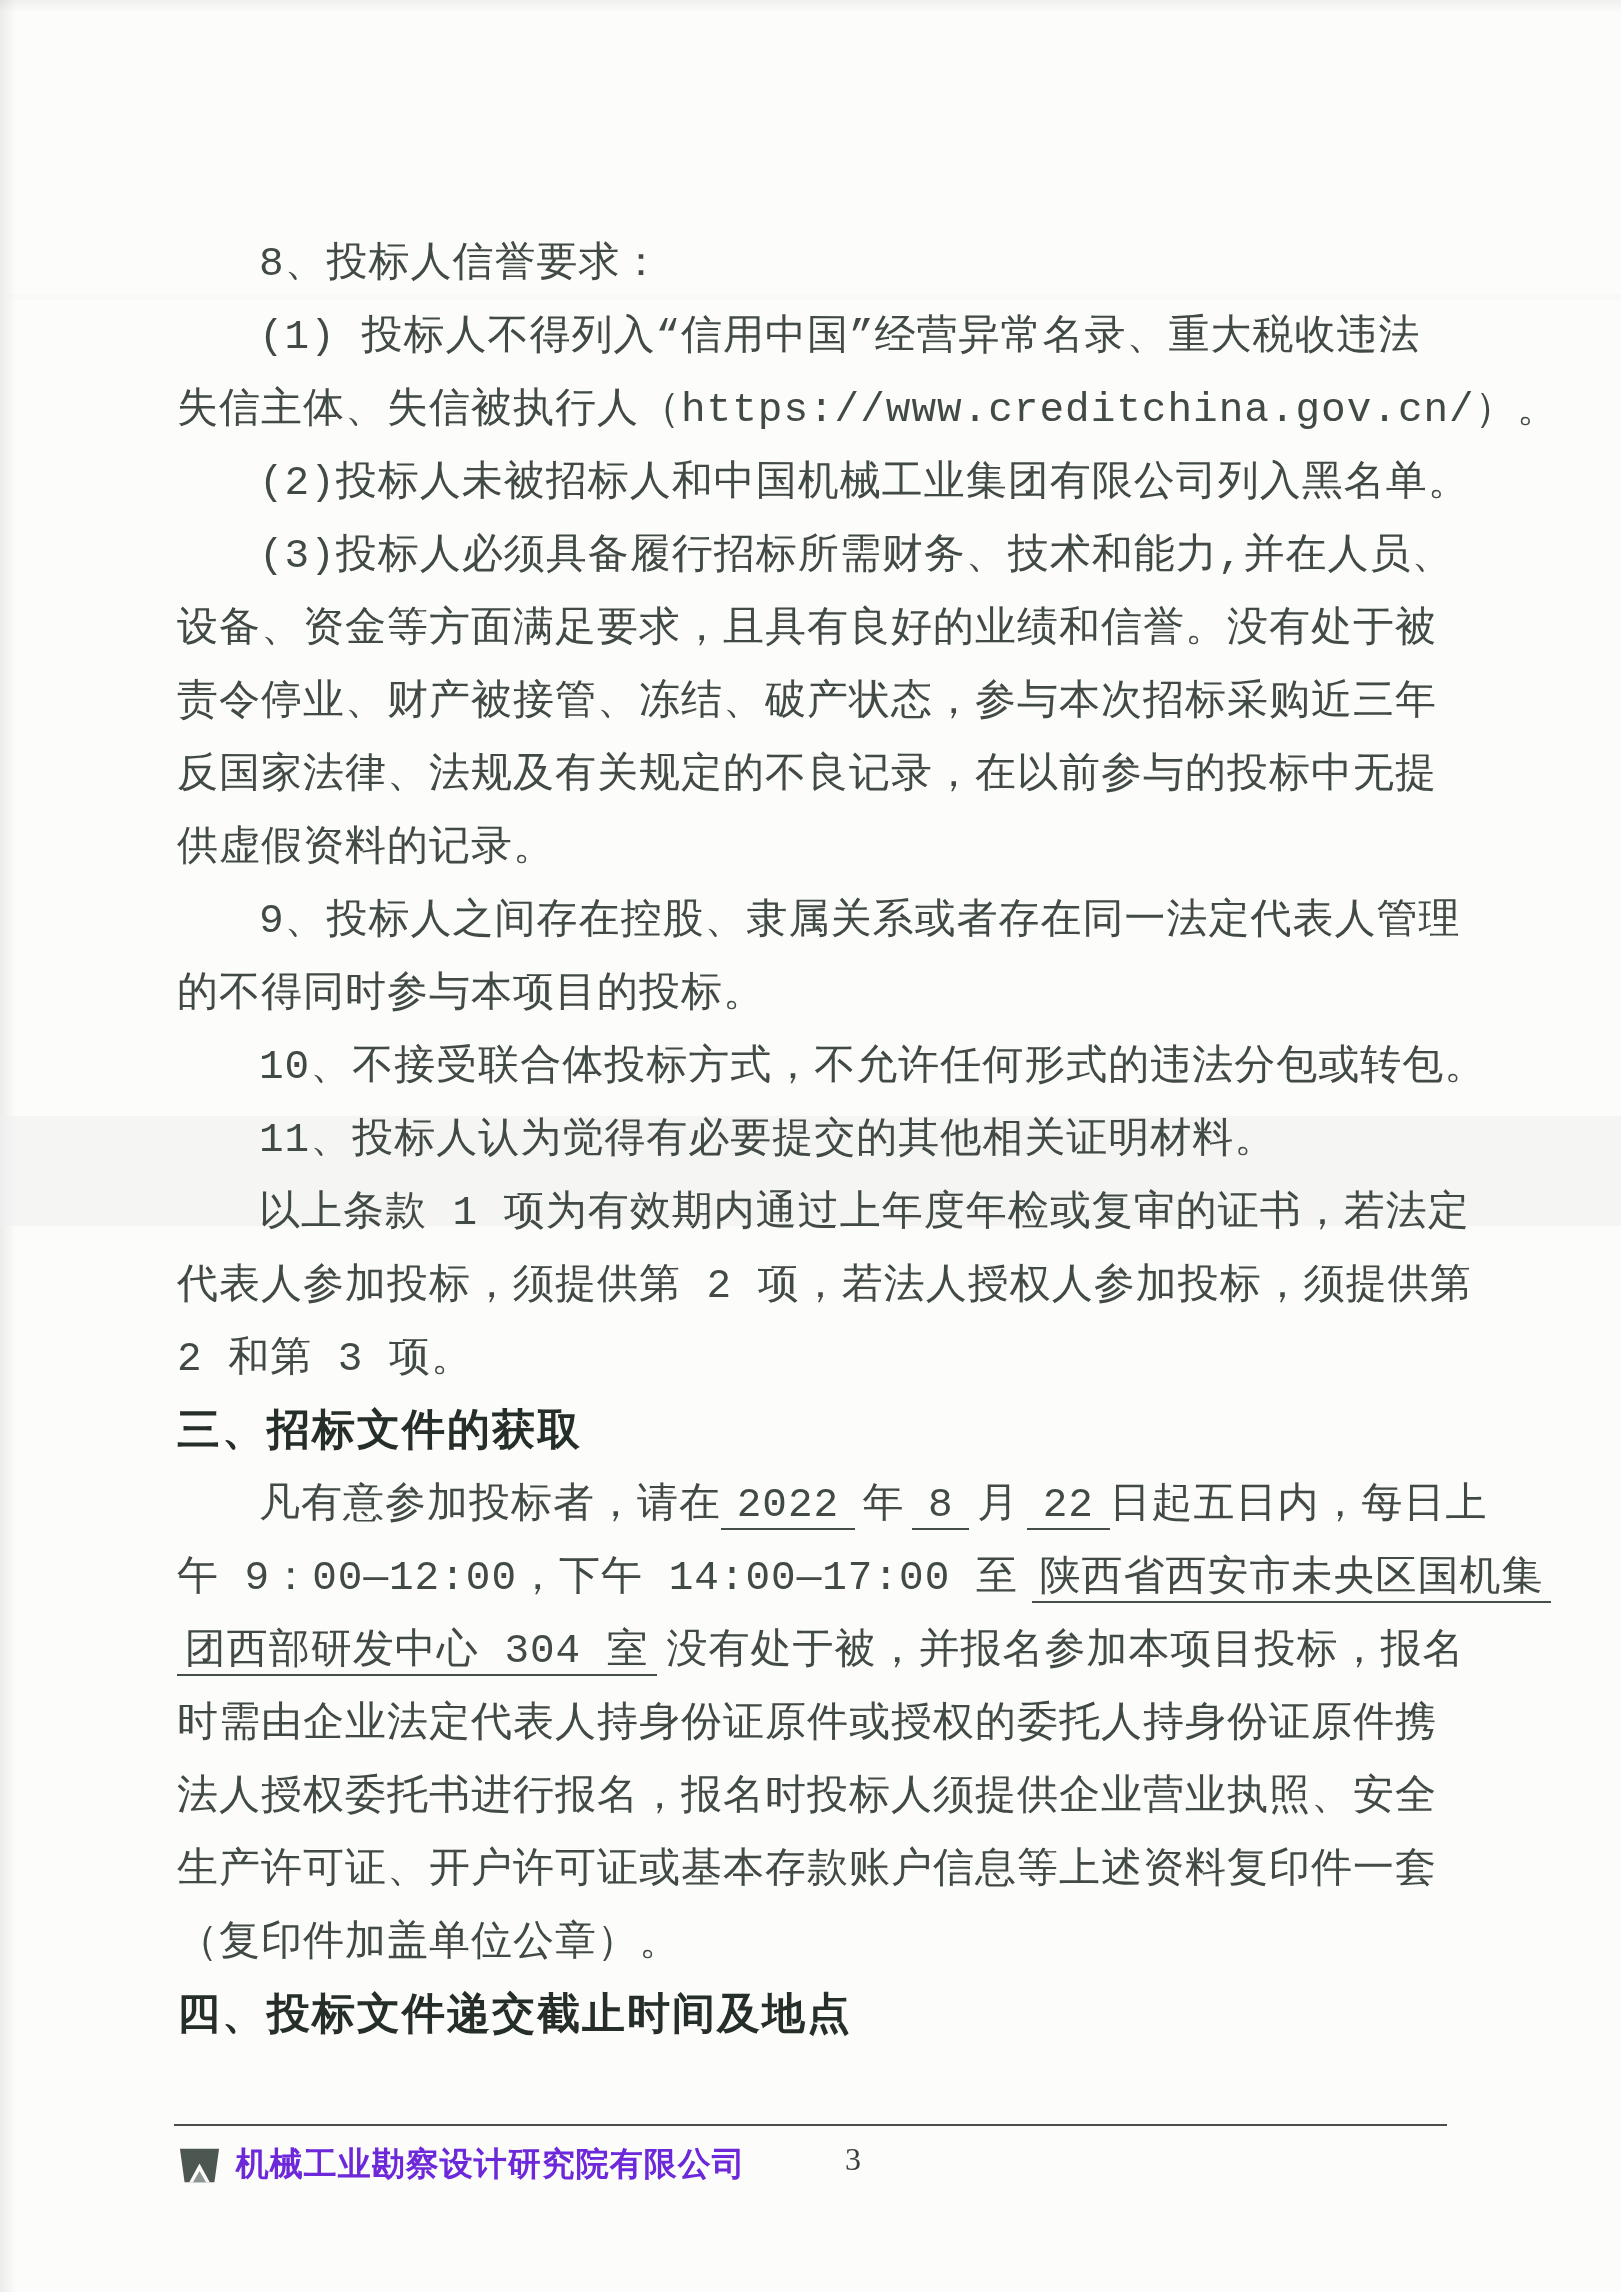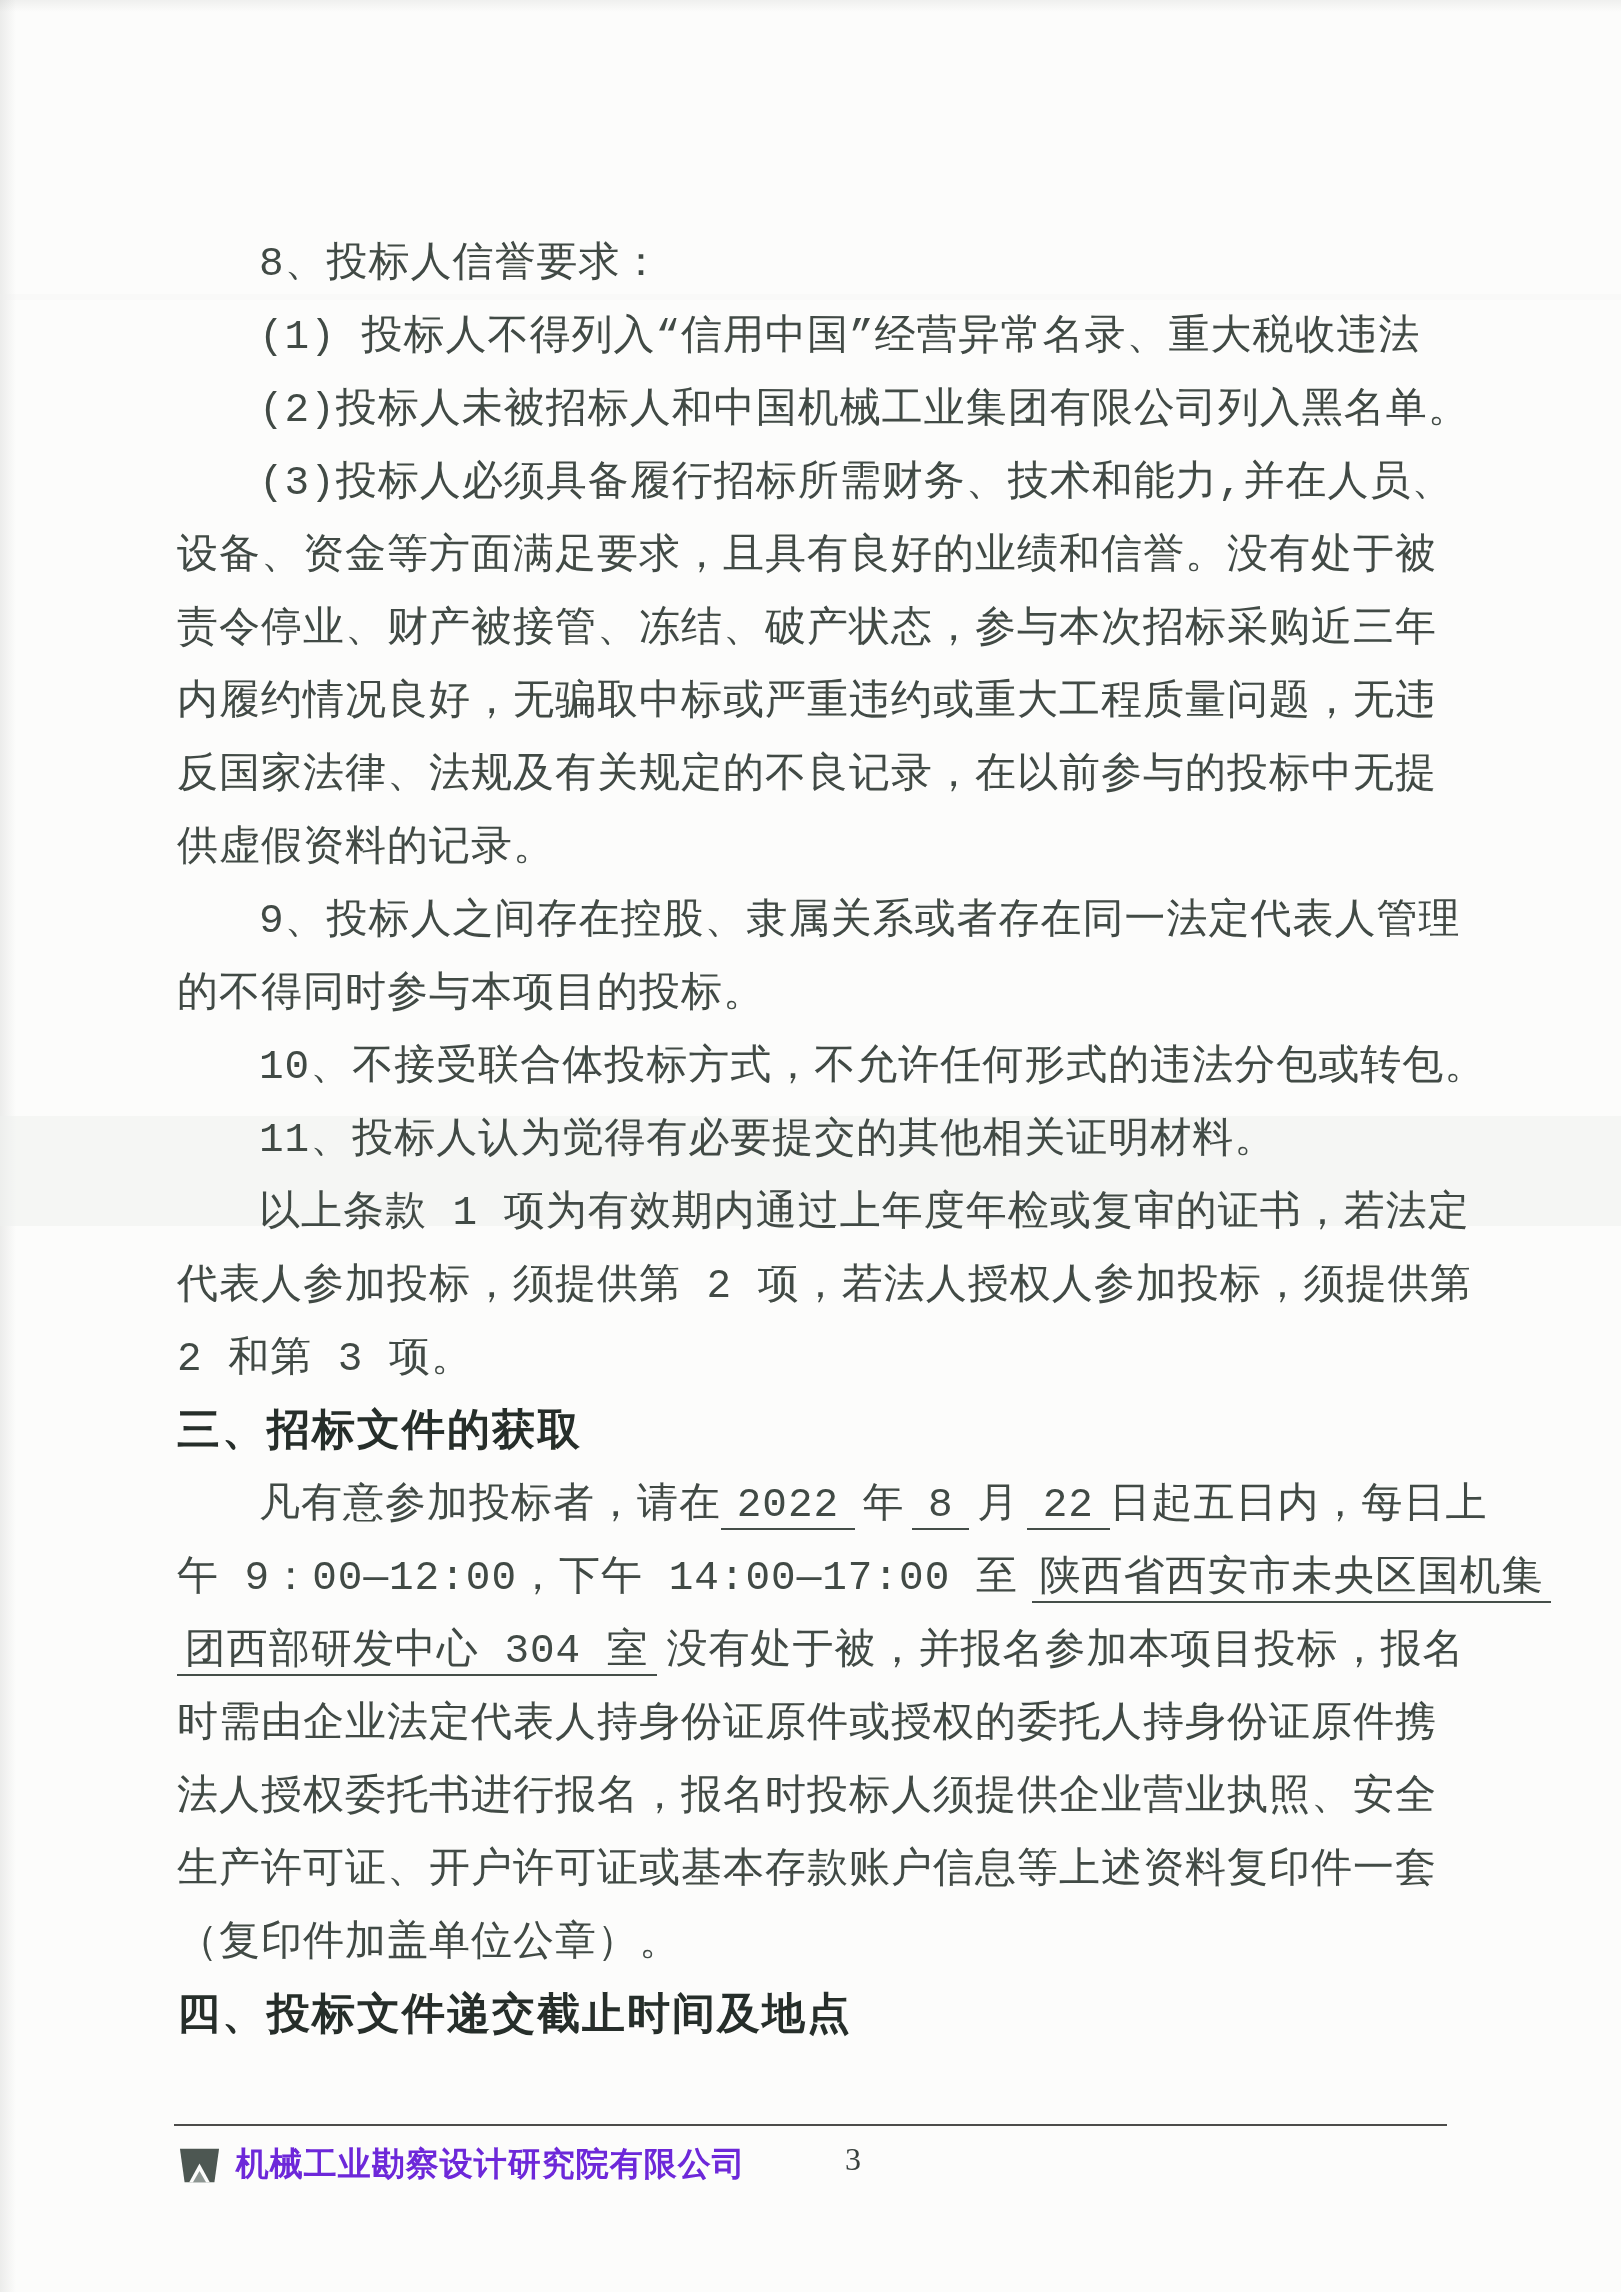--- a/index.html
+++ b/index.html
@@ -68,25 +68,25 @@
 
   <div class="edge-shade-left"></div>
   <div class="edge-shade-top"></div>
   <div class="scan-band band-a"></div>
   <div class="scan-band band-b"></div>
 
   <div class="content">
 
     <div class="line indent">8、投标人信誉要求：</div>
     <div class="line indent">(1) 投标人不得列入“信用中国”经营异常名录、重大税收违法</div>
+    <div class="line">失信主体、失信被执行人（https://www.creditchina.gov.cn/）。</div>
     <div class="line indent">(2)投标人未被招标人和中国机械工业集团有限公司列入黑名单。</div>
     <div class="line indent">(3)投标人必须具备履行招标所需财务、技术和能力,并在人员、</div>
     <div class="line">设备、资金等方面满足要求，且具有良好的业绩和信誉。没有处于被</div>
     <div class="line">责令停业、财产被接管、冻结、破产状态，参与本次招标采购近三年</div>
-    <div class="line">内履约情况良好，无骗取中标或严重违约或重大工程质量问题，无违</div>
     <div class="line">反国家法律、法规及有关规定的不良记录，在以前参与的投标中无提</div>
     <div class="line">供虚假资料的记录。</div>
     <div class="line indent">9、投标人之间存在控股、隶属关系或者存在同一法定代表人管理</div>
     <div class="line">的不得同时参与本项目的投标。</div>
     <div class="line indent">10、不接受联合体投标方式，不允许任何形式的违法分包或转包。</div>
     <div class="line indent">11、投标人认为觉得有必要提交的其他相关证明材料。</div>
     <div class="line indent">以上条款 1 项为有效期内通过上年度年检或复审的证书，若法定</div>
     <div class="line">代表人参加投标，须提供第 2 项，若法人授权人参加投标，须提供第</div>
     <div class="line">2 和第 3 项。</div>
 

